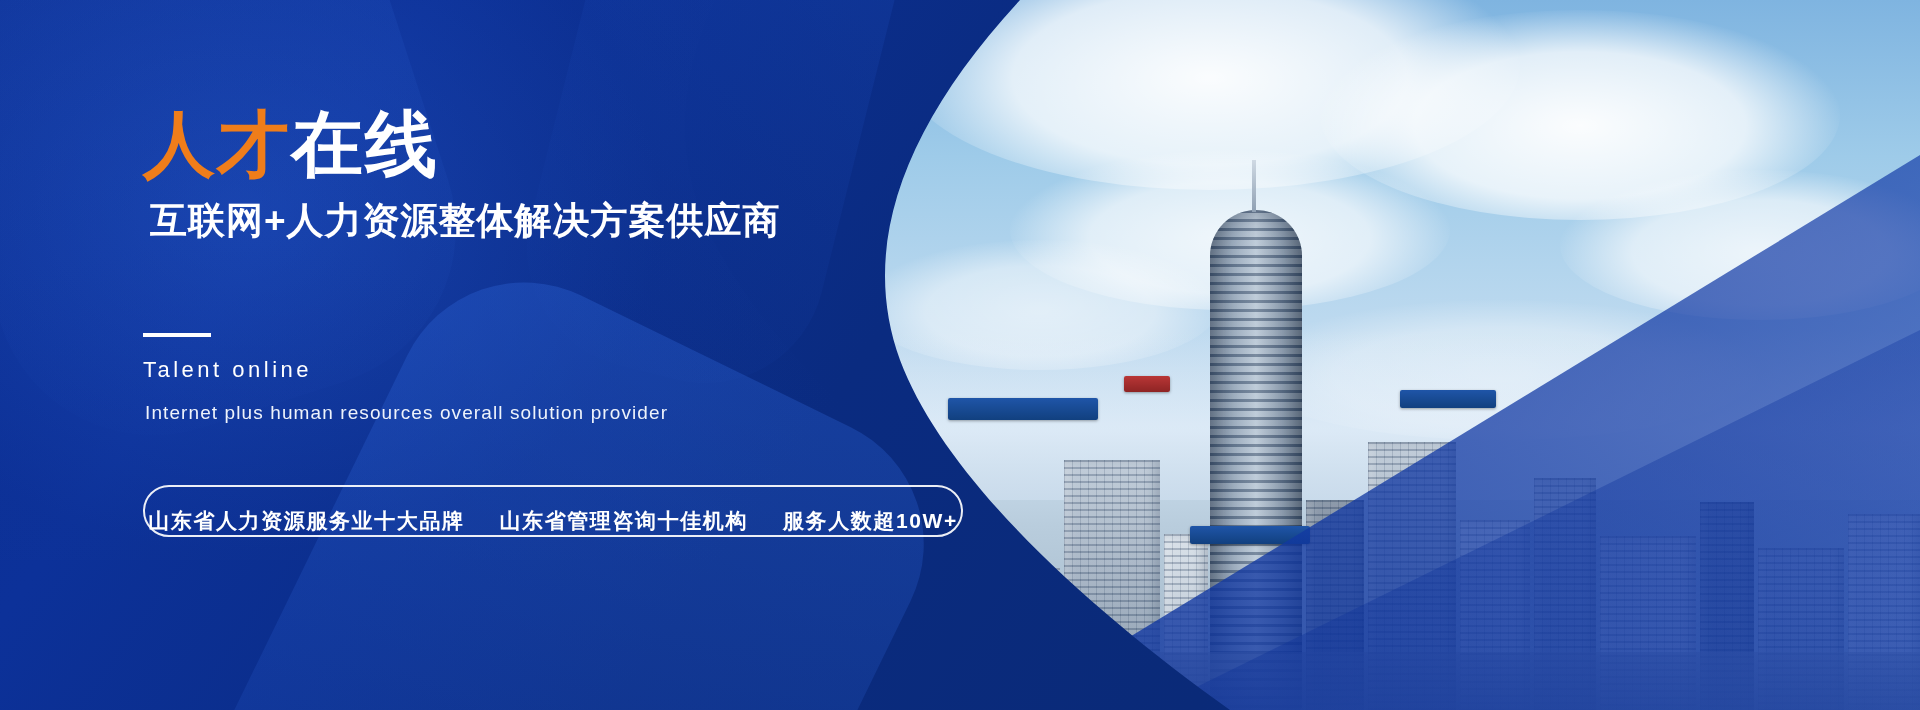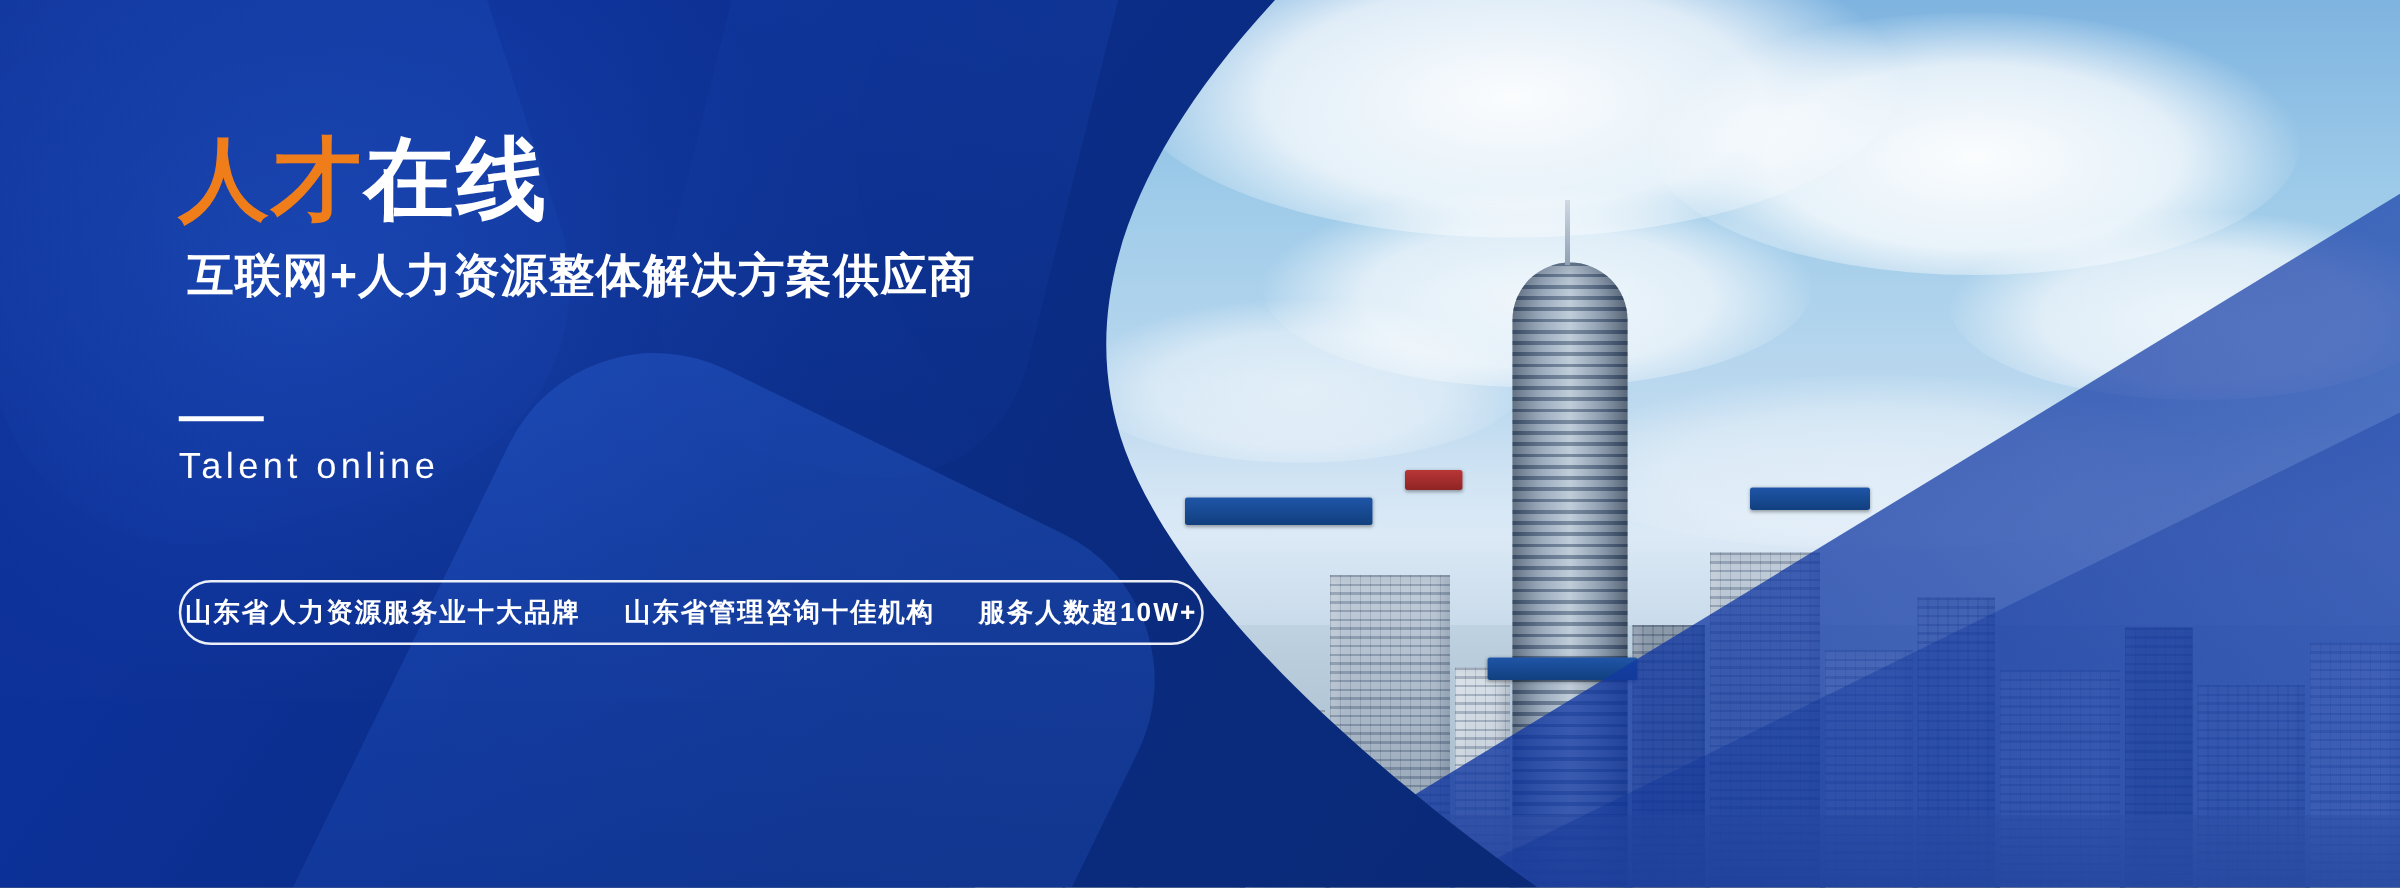--- a/index.html
+++ b/index.html
@@ -154,36 +154,36 @@
     letter-spacing:1px; white-space:nowrap;
   }
 
   .rule {
     position:absolute; left:143px; top:333px;
     width:68px; height:4px; background:#ffffff;
   }
 
   .en-title {
     position:absolute; left:143px; top:357px;
-    font-size:29px; color:#ffffff; letter-spacing:3.5px;
+    font-size:22px; color:#ffffff; letter-spacing:3.5px;
     font-weight:400; white-space:nowrap;
   }
 
   .en-sub {
     position:absolute; left:145px; top:402px;
     font-size:19px; color:#eef3fb; letter-spacing:1.1px;
     font-weight:400; white-space:nowrap;
   }
 
   .pill {
-    position:absolute; left:143px; top:464px;
+    position:absolute; left:143px; top:485px;
     width:820px; height:52px;
     border:2px solid rgba(255,255,255,.92);
     border-radius:26px;
-    display:flex; align-items:center; justify-content:center;
+    display:flex; align-items:flex-end; justify-content:center;
   }
   .pill-text {
     font-size:21px; color:#ffffff; font-weight:700;
     letter-spacing:1.6px; white-space:nowrap;
   }
   .pill-text .gap { display:inline-block; width:20px; }
 </style>
 </head>
 <body>
 
@@ -240,20 +240,21 @@
     <div class="headline">
       <span class="hl-orange">人才</span><span class="hl-white">在线</span>
     </div>
 
     <div class="subhead">互联网+人力资源整体解决方案供应商</div>
 
     <div class="rule"></div>
 
     <div class="en-title">Talent online</div>
 
+    <div class="en-sub">Internet plus human resources overall solution provider</div>
 
     <div class="pill">
       <div class="pill-text">
         <span>山东省人力资源服务业十大品牌</span>
         <span class="gap"></span>
         <span>山东省管理咨询十佳机构</span>
         <span class="gap"></span>
         <span>服务人数超10W+</span>
       </div>
     </div>

